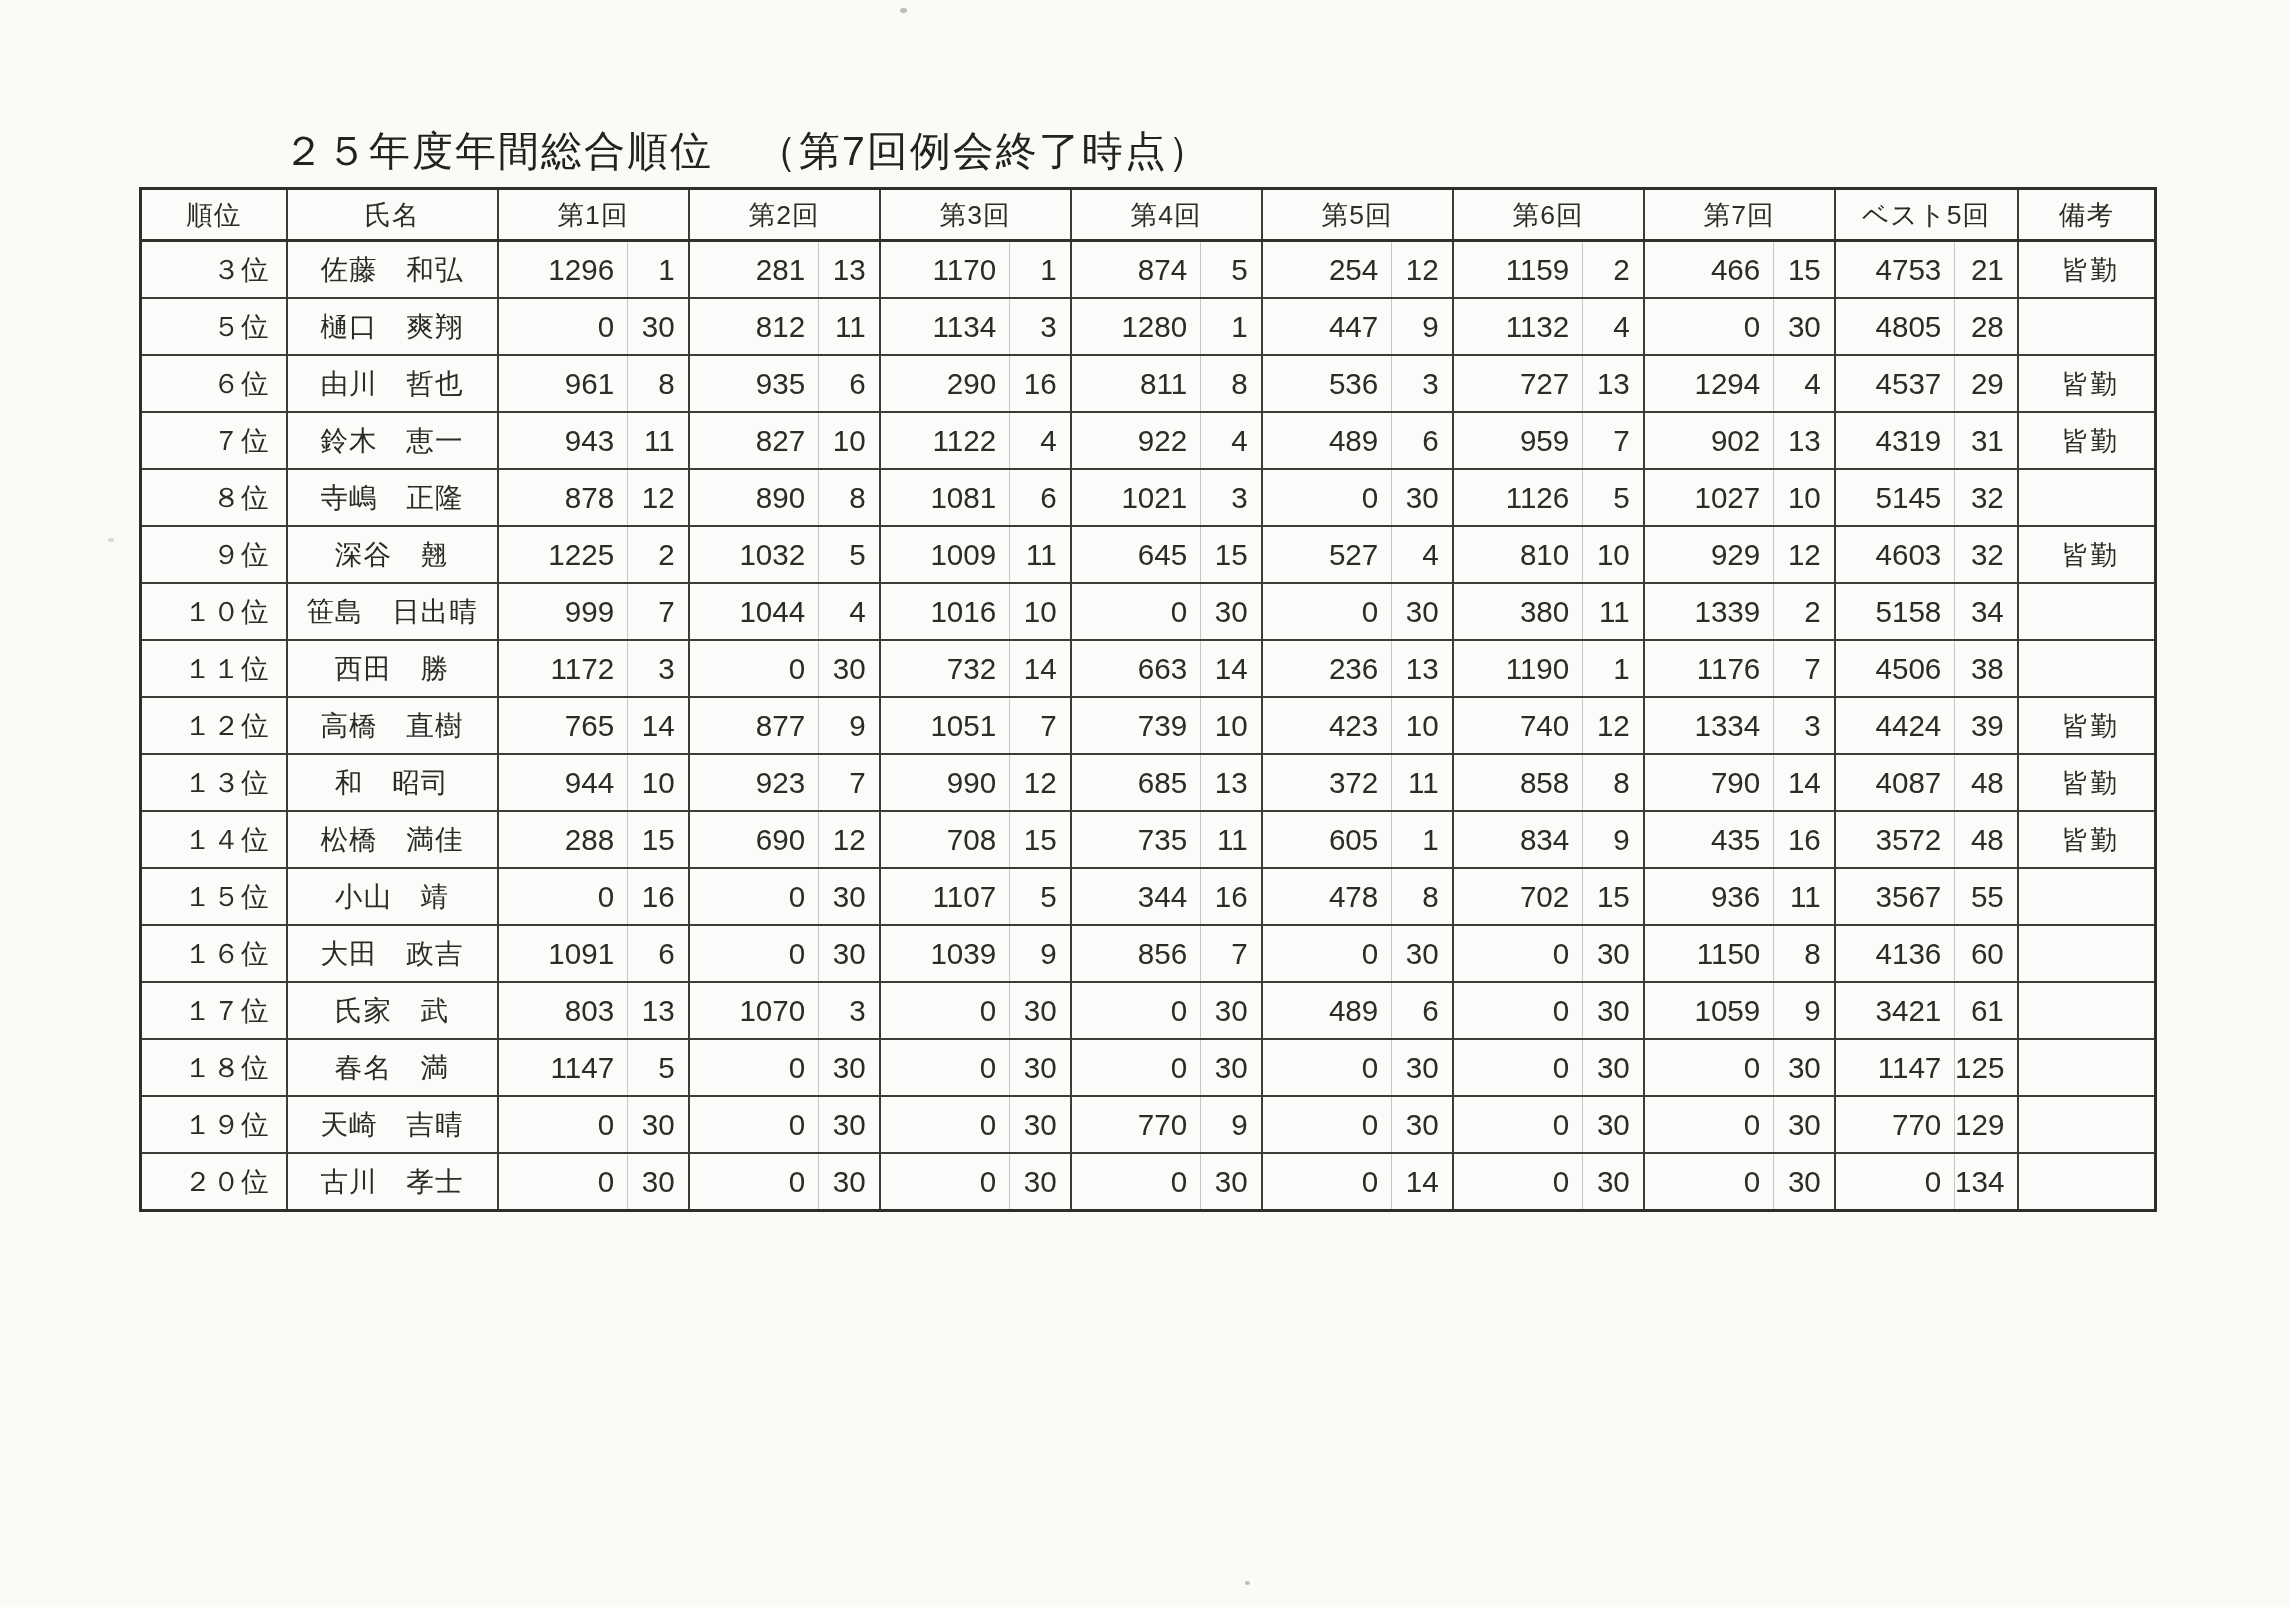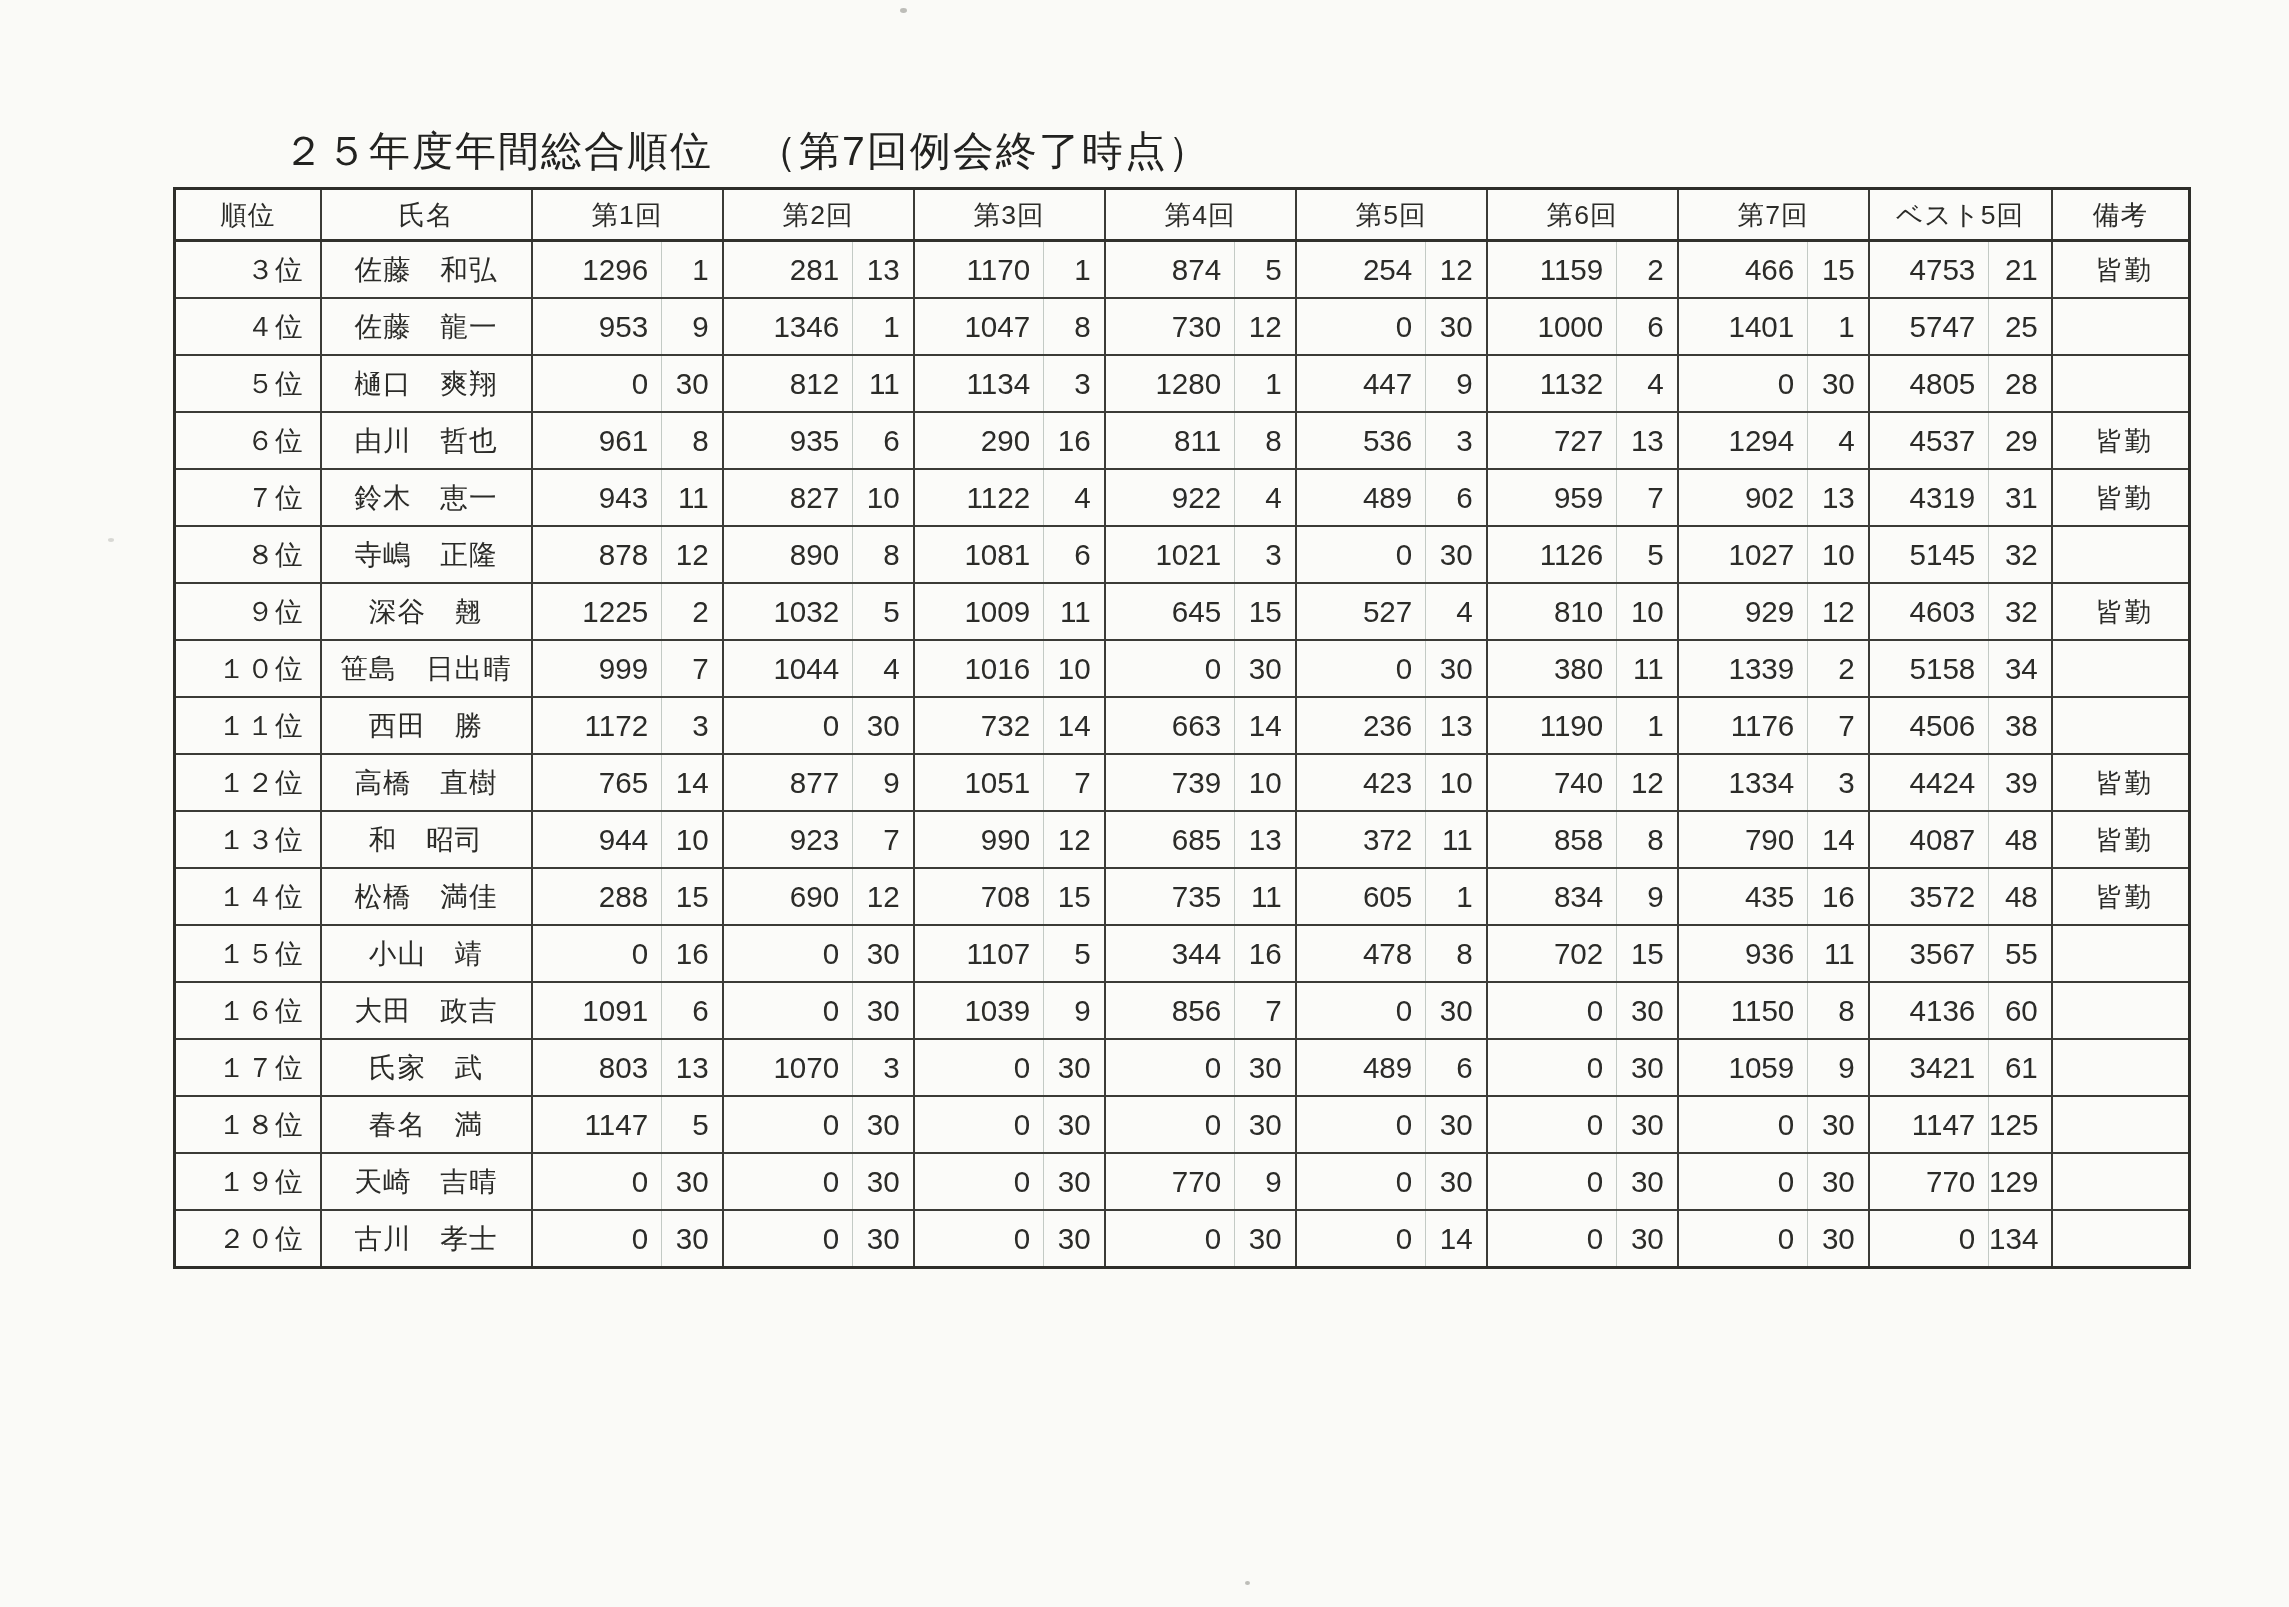--- a/index.html
+++ b/index.html
@@ -18,21 +18,20 @@
     letter-spacing:2px;
     color:#222220;
   }
   table.standings{
     position:absolute;
     left:139px;top:187px;
     width:2015px;
     border-collapse:collapse;
     table-layout:fixed;
     border:3px solid #2e2e2a;
-    margin-left:34px;
   }
   th,td{
     border:2px solid #3b3b37;
     overflow:hidden;
     white-space:nowrap;
     padding:0;
     background:#fbfbf9;
   }
   thead th{
     height:49px;
@@ -108,41 +107,20 @@
         <td class="rrank">12</td>
         <td class="score">1159</td>
         <td class="rrank">2</td>
         <td class="score">466</td>
         <td class="rrank">15</td>
         <td class="score">4753</td>
         <td class="rrank">21</td>
         <td class="remark">皆勤</td>
       </tr>
       <tr>
-        <td class="rank">４位</td>
-        <td class="name">佐藤　龍一</td>
-        <td class="score">953</td>
-        <td class="rrank">9</td>
-        <td class="score">1346</td>
-        <td class="rrank">1</td>
-        <td class="score">1047</td>
-        <td class="rrank">8</td>
-        <td class="score">730</td>
-        <td class="rrank">12</td>
-        <td class="score">0</td>
-        <td class="rrank">30</td>
-        <td class="score">1000</td>
-        <td class="rrank">6</td>
-        <td class="score">1401</td>
-        <td class="rrank">1</td>
-        <td class="score">5747</td>
-        <td class="rrank">25</td>
-        <td class="remark"></td>
-      </tr>
-      <tr>
         <td class="rank">５位</td>
         <td class="name">樋口　爽翔</td>
         <td class="score">0</td>
         <td class="rrank">30</td>
         <td class="score">812</td>
         <td class="rrank">11</td>
         <td class="score">1134</td>
         <td class="rrank">3</td>
         <td class="score">1280</td>
         <td class="rrank">1</td>

